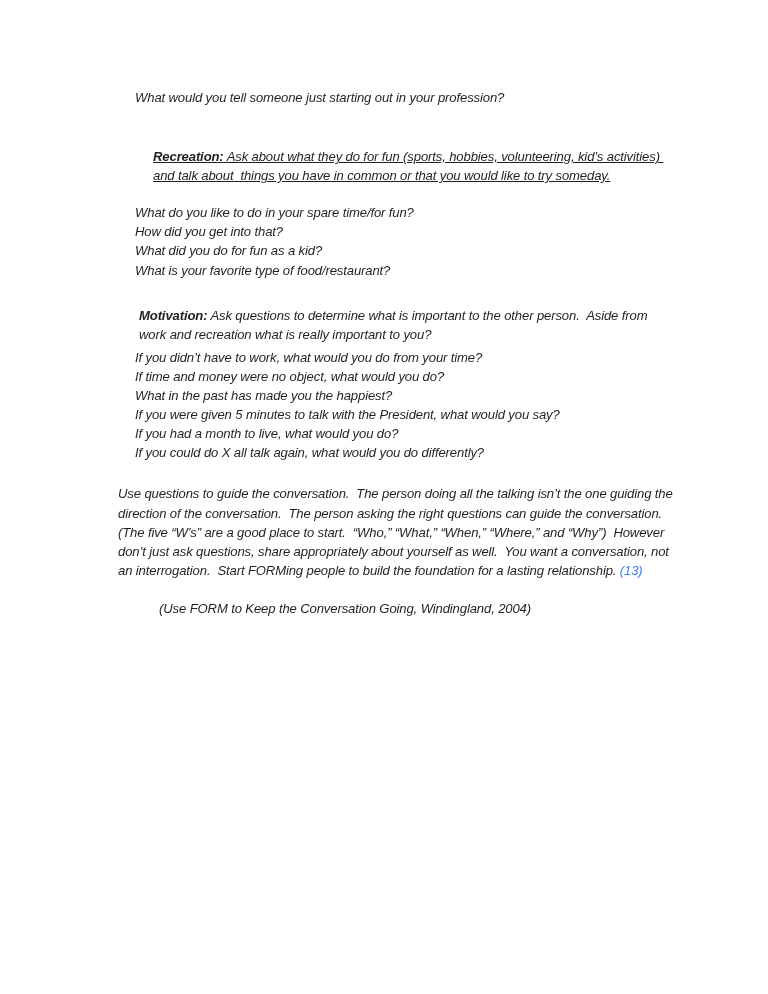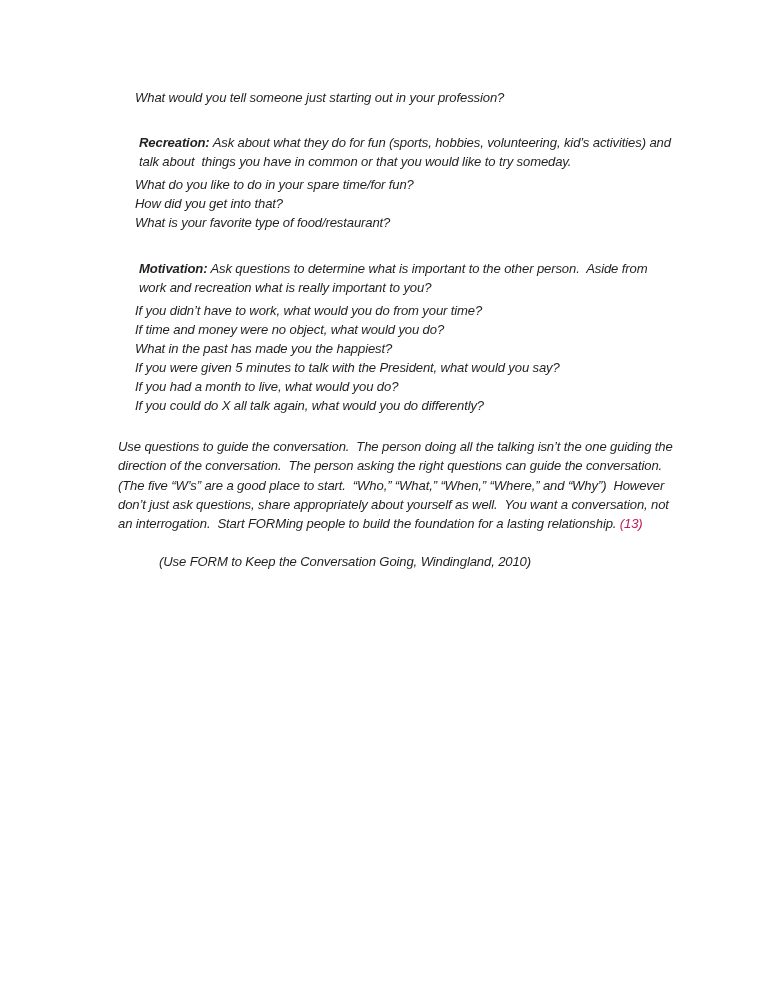--- a/index.html
+++ b/index.html
@@ -52,21 +52,21 @@
     white-space: pre-wrap;
   }
   .lead {
     font-weight: bold;
     font-style: italic;
   }
   .para {
     white-space: pre-wrap;
   }
   .cite-mark {
-    color: #be185d;
+    color: #3b82f6;
   }
   .attribution {
     margin: 0 0 0 138px;
     font-size: 13.1px;
     line-height: 19.1px;
     font-style: italic;
     letter-spacing: -0.01em;
     white-space: pre-wrap;
   }
   .gap-lg { height: 22px; }
@@ -77,23 +77,24 @@
 <div class="page">
   <div class="content">
 
     <div class="block-inner">
       <span class="line">What would you tell someone just starting out in your profession?</span>
     </div>
 
     <div class="gap-lg"></div>
 
     <div class="block-inner">
-      <p class="para" style="margin:4px;"><span class="lead">Recreation:</span><span> Ask about what they do for fun (sports, hobbies, volunteering, kid’s activities) and talk about  things you have in common or that you would like to try someday.</span></p>
+      <p class="para" style="margin:18px;text-decoration:underline;"><span class="lead">Recreation:</span><span> Ask about what they do for fun (sports, hobbies, volunteering, kid’s activities) and talk about  things you have in common or that you would like to try someday.</span></p>
       <span class="line">What do you like to do in your spare time/for fun?</span>
       <span class="line">How did you get into that?</span>
+      <span class="line">What did you do for fun as a kid?</span>
       <span class="line">What is your favorite type of food/restaurant?</span>
     </div>
 
     <div class="gap-lg"></div>
 
     <div class="block-inner">
       <p class="para" style="margin:4px;"><span class="lead">Motivation:</span><span> Ask questions to determine what is important to the other person.  Aside from work and recreation what is really important to you?</span></p>
       <span class="line">If you didn’t have to work, what would you do from your time?</span>
       <span class="line">If time and money were no object, what would you do?</span>
       <span class="line">What in the past has made you the happiest?</span>
@@ -102,17 +103,17 @@
       <span class="line">If you could do X all talk again, what would you do differently?</span>
     </div>
 
     <div class="gap-lg"></div>
 
     <div class="block-outer">
       <p class="para" style="margin:0;"><span>Use questions to guide the conversation.  The person doing all the talking isn’t the one guiding the direction of the conversation.  The person asking the right questions can guide the conversation.  (The five “W’s” are a good place to start.  “Who,” “What,” “When,” “Where,” and “Why”)  However don’t just ask questions, share appropriately about yourself as well.  You want a conversation, not an interrogation.  Start FORMing people to build the foundation for a lasting relationship. </span><span class="cite-mark">(13)</span></p>
     </div>
 
     <div class="attribution">
-      <span>(Use FORM to Keep the Conversation Going, Windingland, 2010)</span>
+      <span>(Use FORM to Keep the Conversation Going, Windingland, 2004)</span>
     </div>
 
   </div>
 </div>
 
 </body></html>

